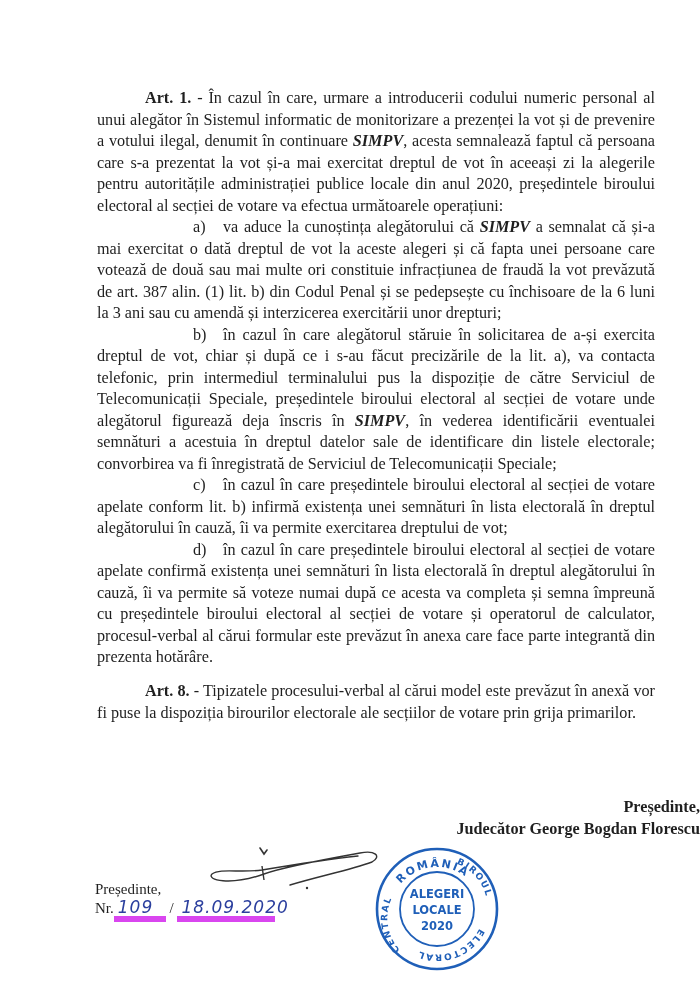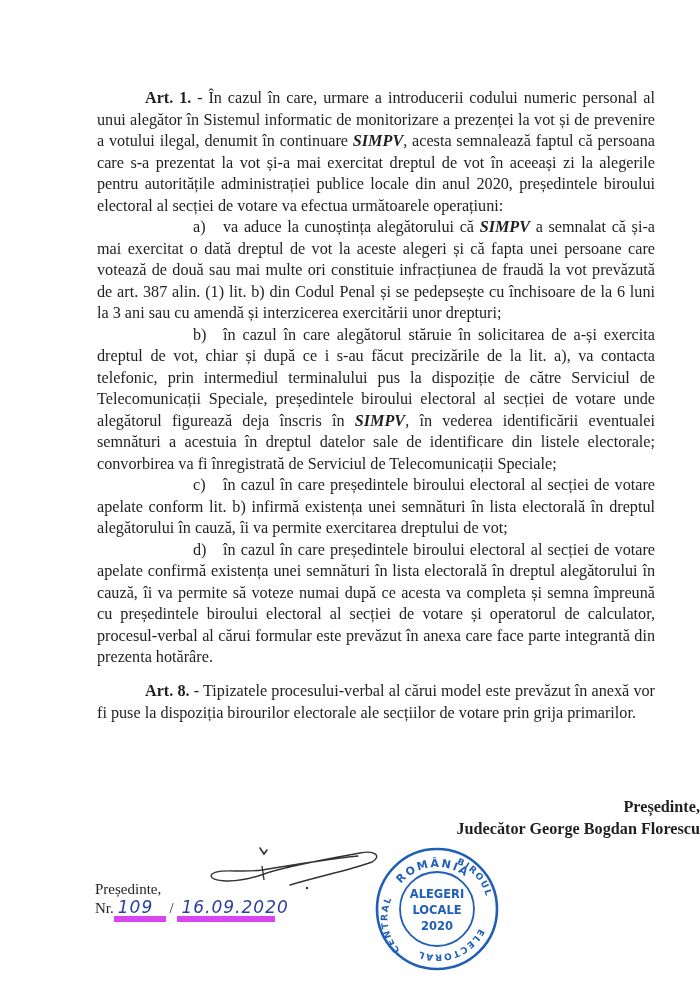--- a/index.html
+++ b/index.html
@@ -66,21 +66,21 @@
     <path d="M158 16 C 140 18, 110 22, 62 30 C 40 33, 20 28, 12 34 C 6 40, 30 46, 64 34 C 80 28, 110 22, 160 13 C 175 10, 182 16, 172 22 C 150 30, 120 36, 90 45" fill="none" stroke="#333" stroke-width="1.4" stroke-linecap="round"></path>
     <path d="M62 26 L 64 40" fill="none" stroke="#333" stroke-width="1.4"></path>
     <circle cx="107" cy="48" r="1.2" fill="#333"></circle>
   </svg>
 
   <div class="place">
     <div>Președinte,</div>
     <div class="nr-line">
       <span>Nr.</span><span class="uline hand" style="width:44px;">109</span>
       <span>/</span>
-      <span class="uline hand" style="width:90px;">16.09.2020</span>
+      <span class="uline hand" style="width:90px;">18.09.2020</span>
     </div>
   </div>
 
   <svg class="stamp" width="130" height="130" viewBox="0 0 130 130">
     <defs>
       <path id="circTop" d="M 18 70 A 47 47 0 0 1 112 70"></path>
       <path id="circRight" d="M 78 18 A 47 47 0 0 1 112 82"></path>
       <path id="circBottom" d="M 110 78 A 47 47 0 0 1 22 82"></path>
       <path id="circLeft" d="M 30 108 A 47 47 0 0 1 22 50"></path>
     </defs>

